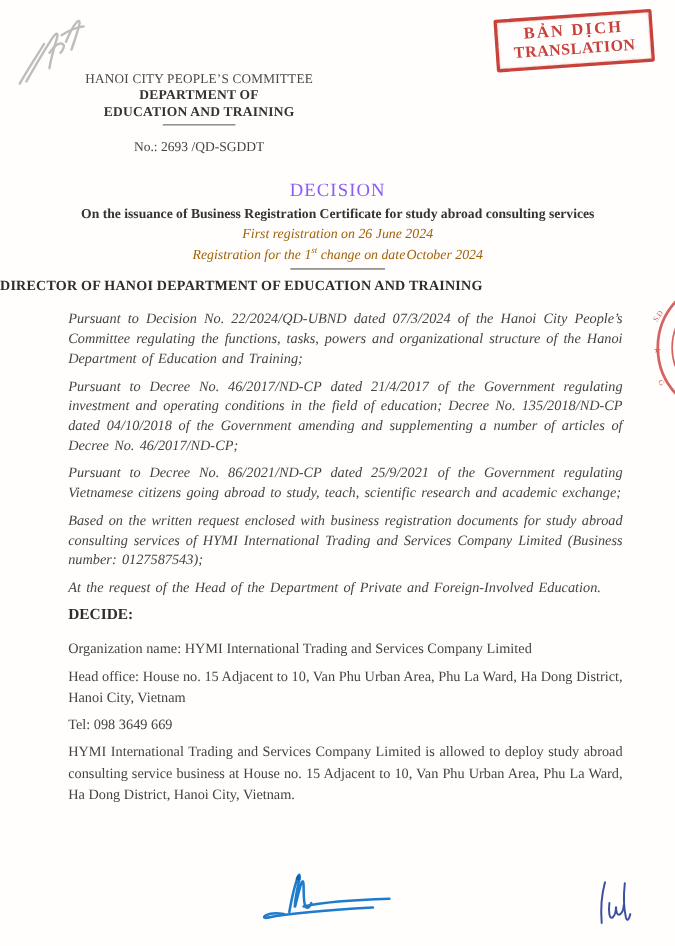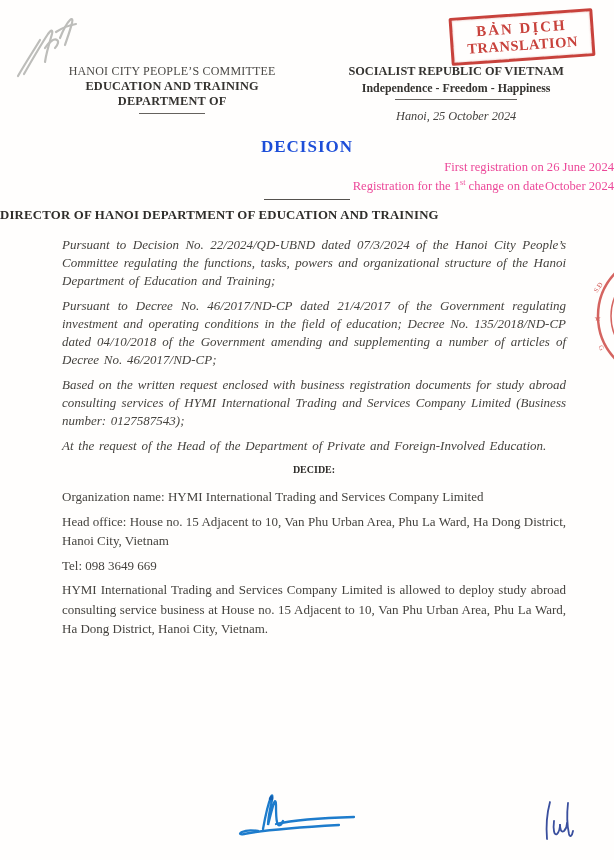--- a/index.html
+++ b/index.html
@@ -28,35 +28,35 @@
   .dept { font-size:12.3px; font-weight:bold; line-height:15px; letter-spacing:.2px; color:#353330; }
   .rule { border-top:1.5px solid #65625e; }
   .rule-left  { width:66px;  margin:4px auto 12px; }
   .rule-right { width:122px; margin:3px auto 9px; }
   .number { font-size:12.3px; color:#44423f; }
   .country { font-size:12.3px; font-weight:bold; color:#353330; }
   .motto { font-size:11.9px; font-weight:bold; margin-top:2px; color:#353330; }
   .pdate { font-size:12.3px; font-style:italic; color:#44423f; }
 
   
-  .t-decision { margin-top:11px; text-align:center; font-size:17px; font-weight:bold; letter-spacing:1px; color:#1d4ed8; }
+  .t-decision { margin-top:22px; text-align:center; font-size:17px; font-weight:normal; letter-spacing:1px; color:#8b5cf6; }
   .t-subject  { margin-top:4px; text-align:center; font-size:12.4px; font-weight:bold; color:#353330; }
-  .t-italic   { margin-top:3px; text-align:right; font-size:12.6px; color:#ec4899; }
+  .t-italic   { margin-top:3px; text-align:center; font-size:12.6px; font-style:italic; color:#a16207; }
   .t-italic sup { font-size:8px; }
   .gap { margin-left:1px; }
   .rule-title { width:86px; border-top:1.4px solid #55524e; margin:5px auto 0; }
   .t-director { margin-top:8px; text-align:left; font-size:12.8px; font-weight:bold; letter-spacing:.2px; color:#2f2d2a; }
 
   
   .body-text { margin:13px 48px 15px 62px; }
   p.recital {
     margin:0 0 7px; font-style:italic; font-size:13px; line-height:18px;
     text-align:justify; word-spacing:1.5px; color:#45433f;
   }
-  .decide { margin:9px 0 12px; text-align:center; font-weight:bold; font-size:10px; color:#2f2d2a; }
+  .decide { margin:9px 0 12px; text-align:left; font-weight:bold; font-size:14px; color:#2f2d2a; }
   p.art { margin:0 0 5px; font-size:13px; line-height:19.5px; text-align:justify; color:#45433f; }
   .b { font-weight:bold; color:#353330; }
 
   
   .sig-svg     { position:absolute; left:234px; top:792px; }
   .paraph-svg  { position:absolute; left:540px; top:797px; }
   .seal-svg    { position:absolute; right:0;   top:252px; }
   .scribble-svg{ position:absolute; left:4px;  top:10px; }
 </style>
 </head>
@@ -85,43 +85,40 @@
       <circle cx="78" cy="64" r="49" fill="none" stroke="#d05450" stroke-width="1.5"></circle>
       <text x="15" y="41" font-size="7" fill="#d05450" transform="rotate(-55 15 41)">S.Đ</text>
       <text x="12" y="69" font-size="8" fill="#d05450">★</text>
       <text x="16" y="95" font-size="7" fill="#d05450" transform="rotate(55 16 95)">G</text>
     </g>
   </svg>
 
   <div class="header-row">
     <div class="header-left">
       <div class="committee">HANOI CITY PEOPLE’S COMMITTEE</div>
+      <div class="dept">DEPARTMENT OF</div>
       <div class="dept">EDUCATION AND TRAINING</div>
-      <div class="dept">DEPARTMENT OF</div>
       <div class="rule rule-left"></div>
-    </div>
-    <div class="header-right">
-      <div class="country">SOCIALIST REPUBLIC OF VIETNAM</div>
-      <div class="motto">Independence - Freedom - Happiness</div>
-      <div class="rule rule-right"></div>
-      <div class="pdate">Hanoi, 25 October 2024</div>
+      <div class="number">No.: 2693 /QD-SGDDT</div>
     </div>
   </div>
 
   <div>
     <div class="t-decision">DECISION</div>
+    <div class="t-subject">On the issuance of Business Registration Certificate for study abroad consulting services</div>
     <div class="t-italic">First registration on 26 June 2024</div>
     <div class="t-italic"><span>Registration for the 1</span><sup>st</sup><span> change on date</span><span class="gap">October 2024</span></div>
     <div class="rule-title"></div>
     <div class="t-director">DIRECTOR OF HANOI DEPARTMENT OF EDUCATION AND TRAINING</div>
   </div>
 
   <div class="body-text">
     <p class="recital">Pursuant to Decision No. 22/2024/QD-UBND dated 07/3/2024 of the Hanoi City People’s Committee regulating the functions, tasks, powers and organizational structure of the Hanoi Department of Education and Training;</p>
     <p class="recital">Pursuant to Decree No. 46/2017/ND-CP dated 21/4/2017 of the Government regulating investment and operating conditions in the field of education; Decree No. 135/2018/ND-CP dated 04/10/2018 of the Government amending and supplementing a number of articles of Decree No. 46/2017/ND-CP;</p>
+    <p class="recital">Pursuant to Decree No. 86/2021/ND-CP dated 25/9/2021 of the Government regulating Vietnamese citizens going abroad to study, teach, scientific research and academic exchange;</p>
     <p class="recital">Based on the written request enclosed with business registration documents for study abroad consulting services of HYMI International Trading and Services Company Limited (Business number: 0127587543);</p>
     <p class="recital">At the request of the Head of the Department of Private and Foreign-Involved Education.</p>
 
     <div class="decide">DECIDE:</div>
 
     <p class="art">Organization name: HYMI International Trading and Services Company Limited</p>
     <p class="art">Head office: House no. 15 Adjacent to 10, Van Phu Urban Area, Phu La Ward, Ha Dong District, Hanoi City, Vietnam</p>
     <p class="art">Tel: 098 3649 669</p>
     <p class="art">HYMI International Trading and Services Company Limited is allowed to deploy study abroad consulting service business at House no. 15 Adjacent to 10, Van Phu Urban Area, Phu La Ward, Ha Dong District, Hanoi City, Vietnam.</p>
   </div>

